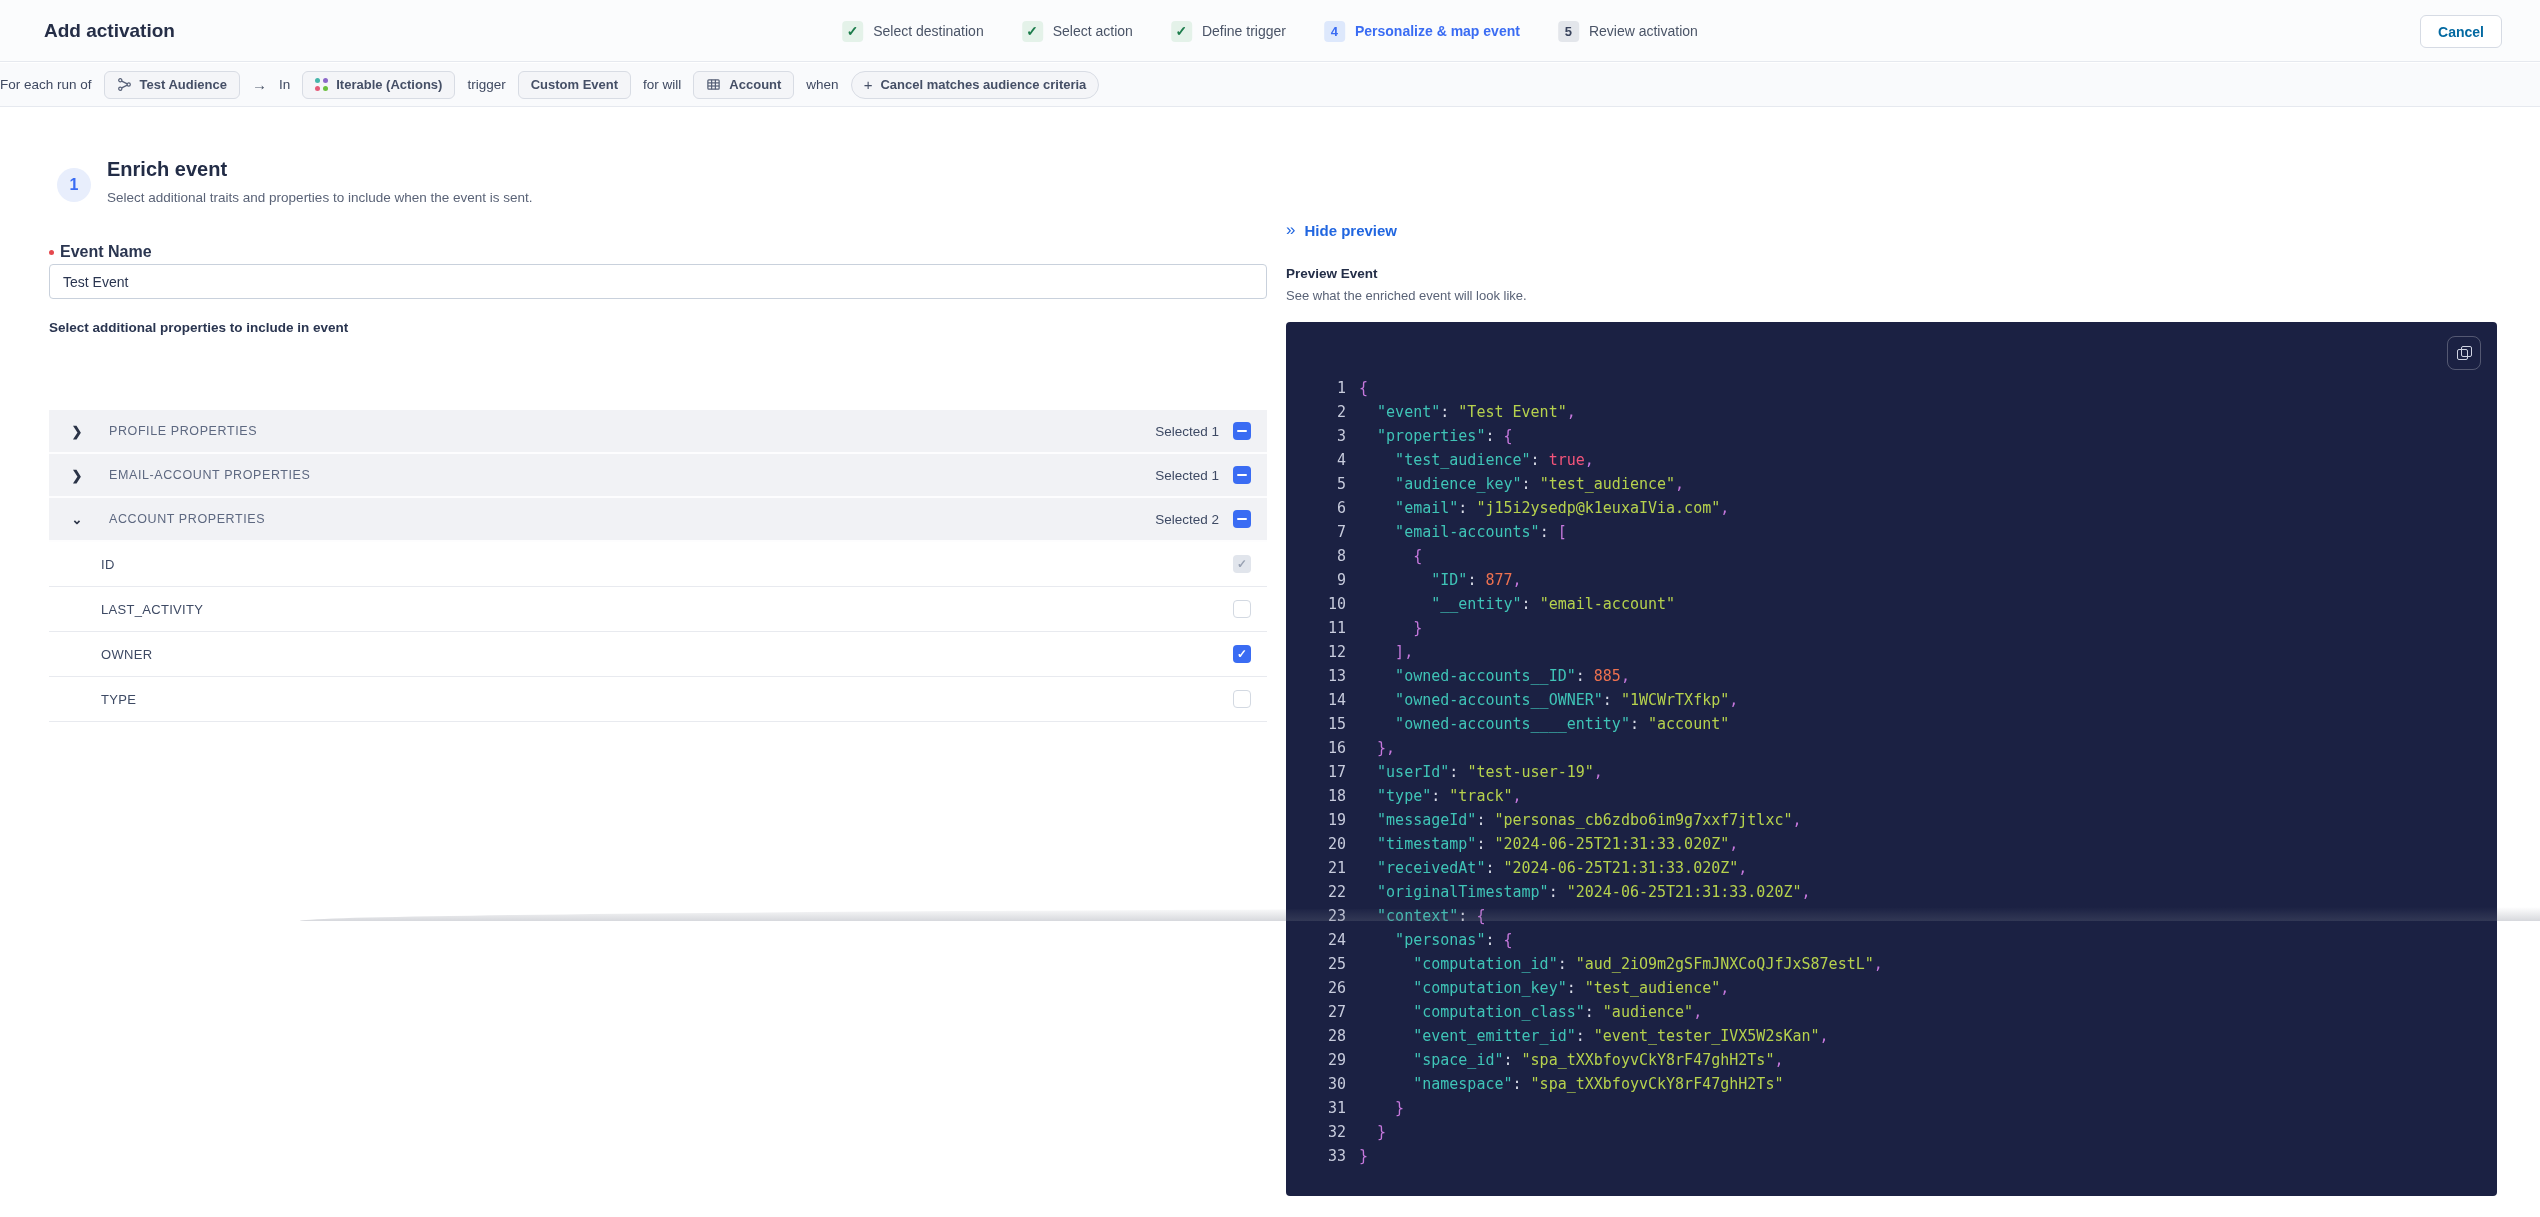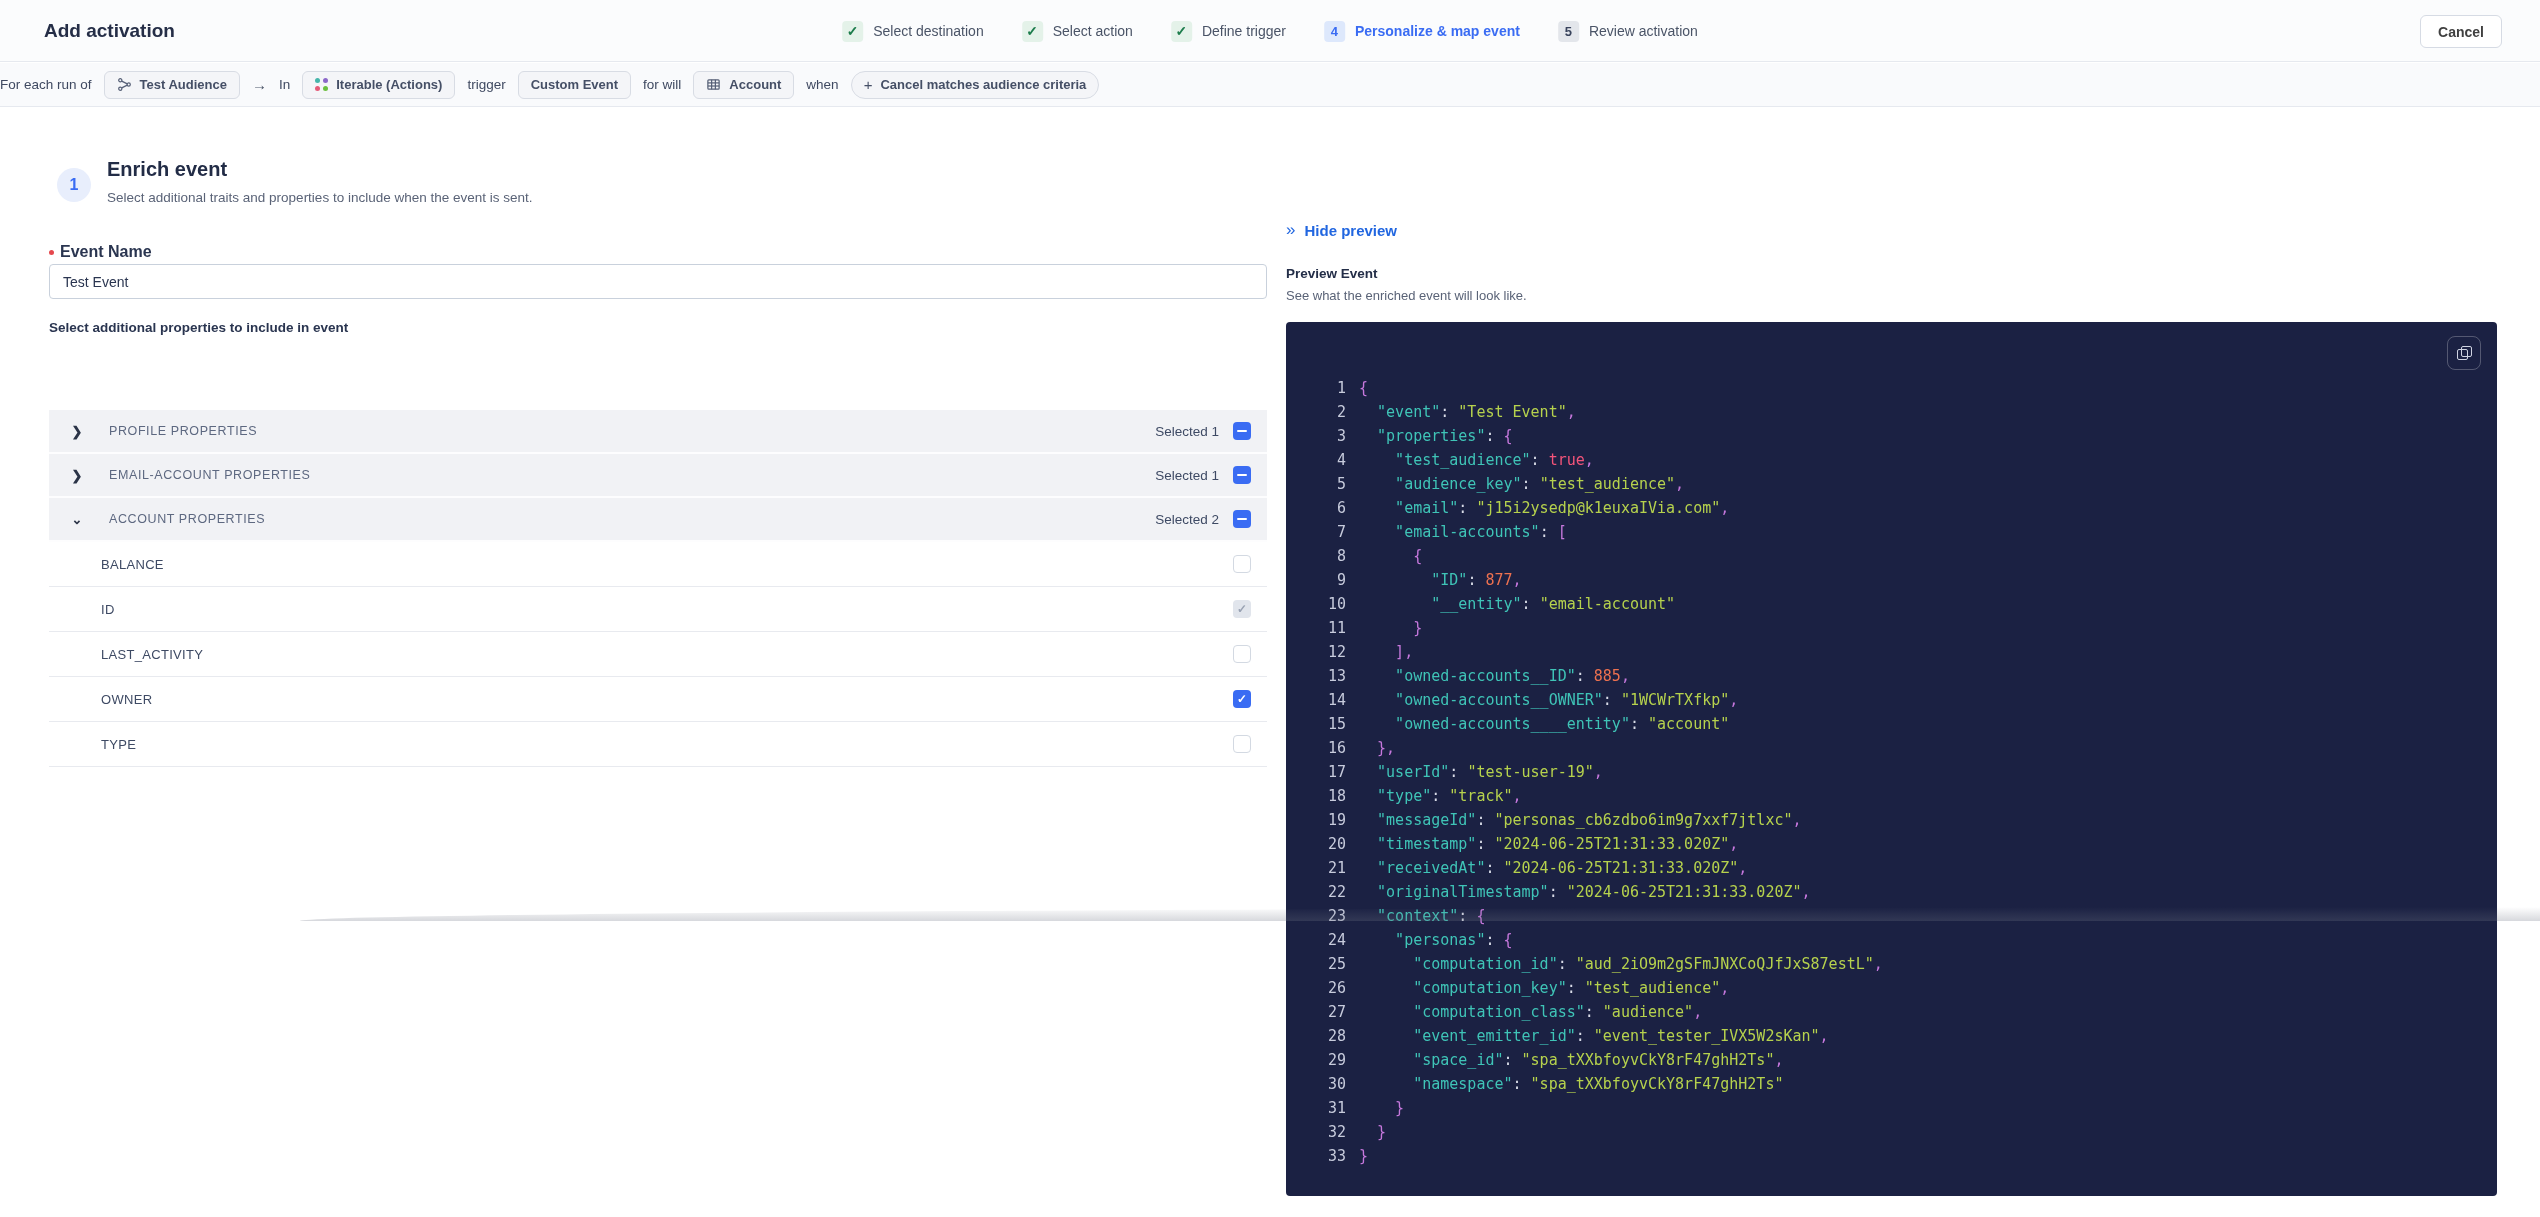--- a/index.html
+++ b/index.html
@@ -17,21 +17,21 @@
   .step { display:flex; align-items:center; gap:10px; cursor:default; }
   .step-badge { width:21px; height:21px; border-radius:4px; display:flex; align-items:center;
                 justify-content:center; font-size:13px; font-weight:700; }
   .step-badge.done   { background:#e4f2e9; color:var(--done-green,#1c7c4b); font-size:14px; }
   .step-badge.active { background:#dde8fc; color:var(--accent,#3a6cf3); }
   .step-badge.todo   { background:#e3e6eb; color:#38435c; }
   .step-label { font-size:14px; color:#4a5467; }
   .step.active .step-label { color:var(--accent,#3a6cf3); font-weight:700; }
   .cancel-btn { position:absolute; right:38px; top:15px; height:33px; padding:0 17px;
                 background:#fff; border:1px solid #d6dbe4; border-radius:6px;
-                font-size:14px; font-weight:600; color:#404040; cursor:pointer;
+                font-size:14px; font-weight:600; color:#0369a1; cursor:pointer;
                 font-family:"Liberation Sans", sans-serif; }
 
   
   .trigger-bar { position:absolute; left:0; top:63px; width:2540px; height:44px;
                  background:#f9fafc; border-bottom:1px solid #e6e9ef;
                  display:flex; align-items:center; gap:12px; white-space:nowrap; }
   .trig-text { font-size:13.5px; color:#3f4961; }
   .trig-arrow { font-size:15px; color:#4a5467; }
   .chip { display:inline-flex; align-items:center; gap:8px; height:28px; padding:0 12px;
           background:#f4f5f8; border:1px solid #d8dce4; border-radius:6px;
@@ -239,26 +239,20 @@
       </div>
       <div class="group-header">
         <span class="chev">⌄</span>
         <span class="group-label">ACCOUNT PROPERTIES</span>
         <span class="row-right">
           <span class="selected-txt">Selected 2</span>
           <span class="cb indeterminate"></span>
         </span>
       </div>
       <div class="prop-row">
-        <span class="prop-label">BALANCE</span>
-        <span class="row-right">
-          <span class="cb unchecked"></span>
-        </span>
-      </div>
-      <div class="prop-row">
         <span class="prop-label">ID</span>
         <span class="row-right">
           <span class="cb checked-disabled">✓</span>
         </span>
       </div>
       <div class="prop-row">
         <span class="prop-label">LAST_ACTIVITY</span>
         <span class="row-right">
           <span class="cb unchecked"></span>
         </span>

